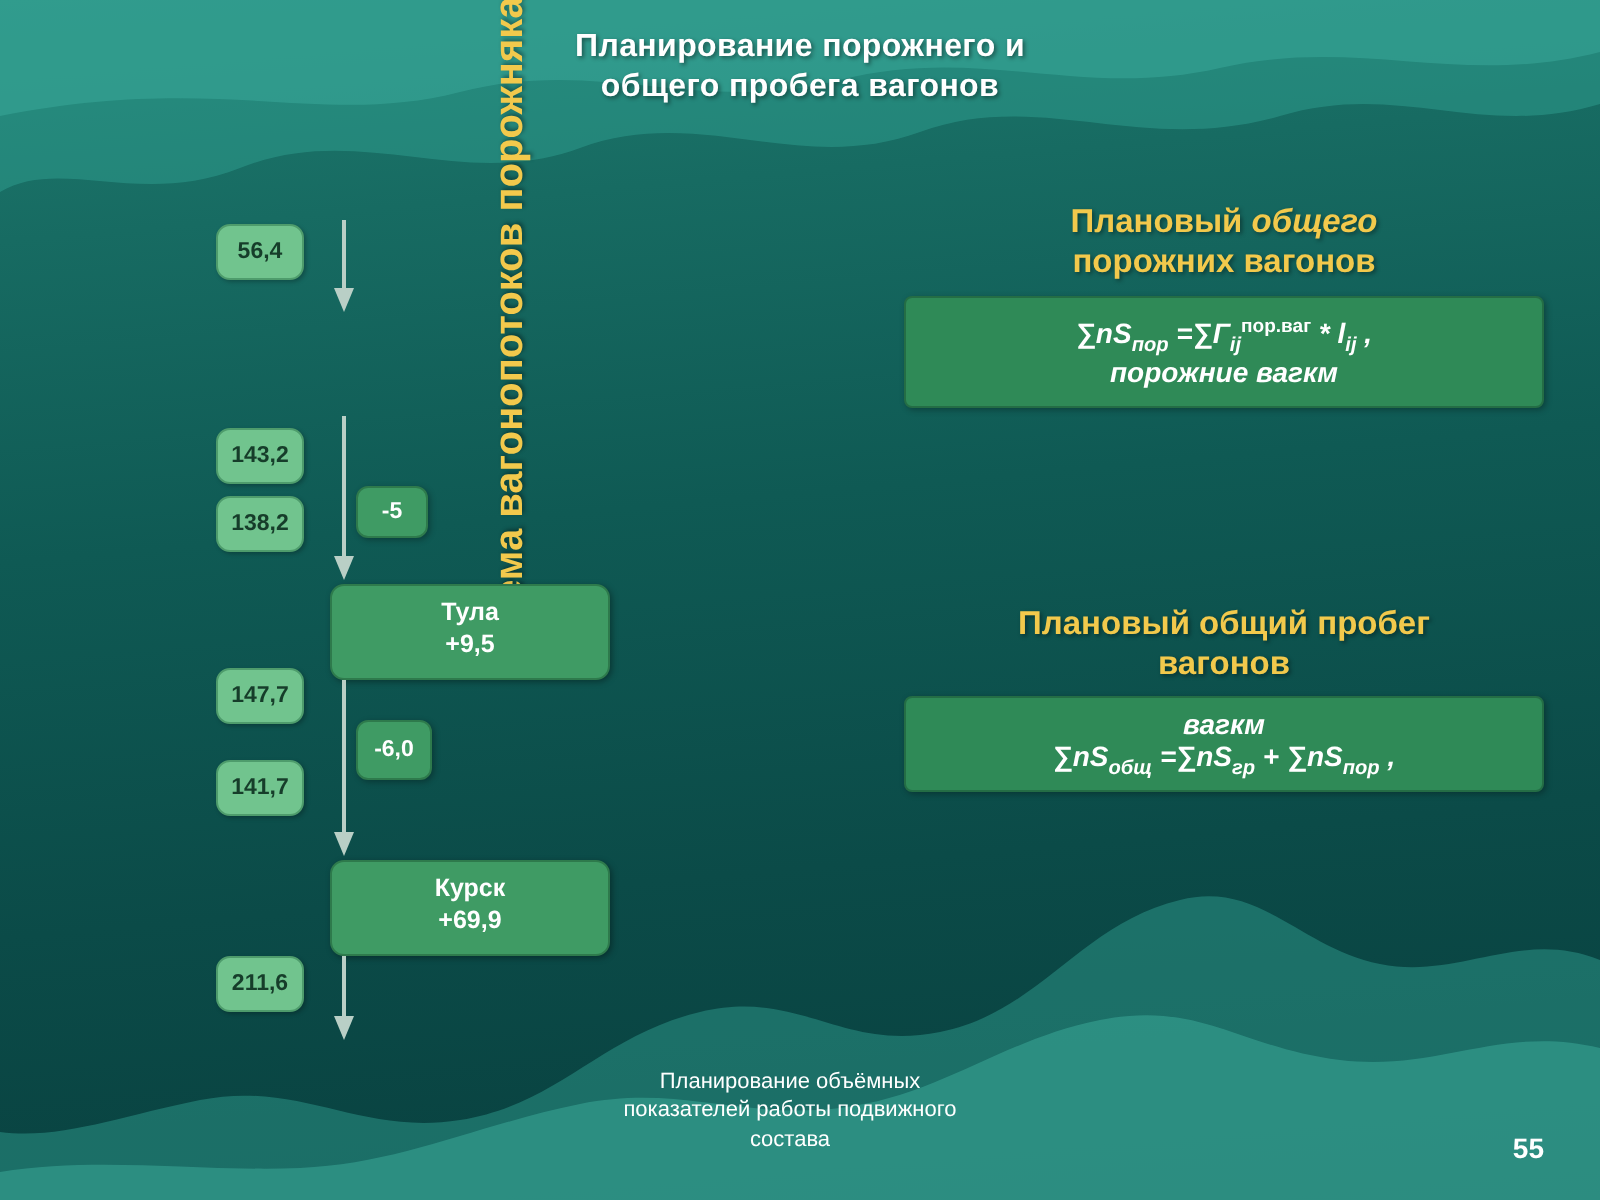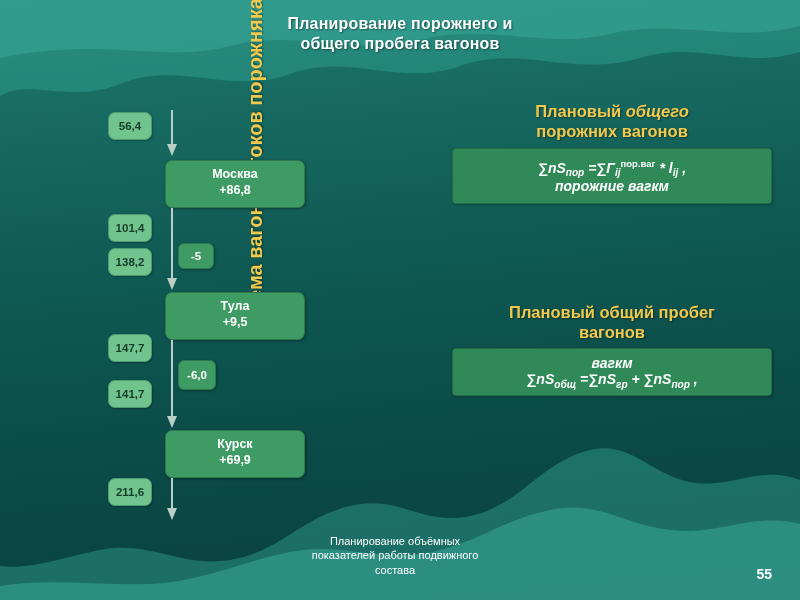--- a/index.html
+++ b/index.html
@@ -202,27 +202,23 @@
   </div>
 
   <div class="flowbox" style="left:108px; top:112px; width:44px; height:28px;">
     <span>56,4</span>
   </div>
   <svg class="arrow" style="left:166px; top:110px; height:46px;" viewBox="0 0 12 46">
     <line x1="6" y1="0" x2="6" y2="36" stroke="#b9cfc6" stroke-width="2"></line>
     <polygon points="6,46 1,34 11,34" fill="#b9cfc6"></polygon>
   </svg>
 
-  <div class="station" style="left:165px; top:160px; width:140px; height:48px;">
-    <span class="station-name">Москва</span>
-    <span class="station-value">+86,8</span>
-  </div>
 
   <div class="flowbox" style="left:108px; top:214px; width:44px; height:28px;">
-    <span>101,4</span>
+    <span>143,2</span>
   </div>
   <div class="flowbox" style="left:108px; top:248px; width:44px; height:28px;">
     <span>138,2</span>
   </div>
   <div class="smallbox" style="left:178px; top:243px; width:36px; height:26px;">
     <span>-5</span>
   </div>
   <svg class="arrow" style="left:166px; top:208px; height:82px;" viewBox="0 0 12 82">
     <line x1="6" y1="0" x2="6" y2="72" stroke="#b9cfc6" stroke-width="2"></line>
     <polygon points="6,82 1,70 11,70" fill="#b9cfc6"></polygon>

